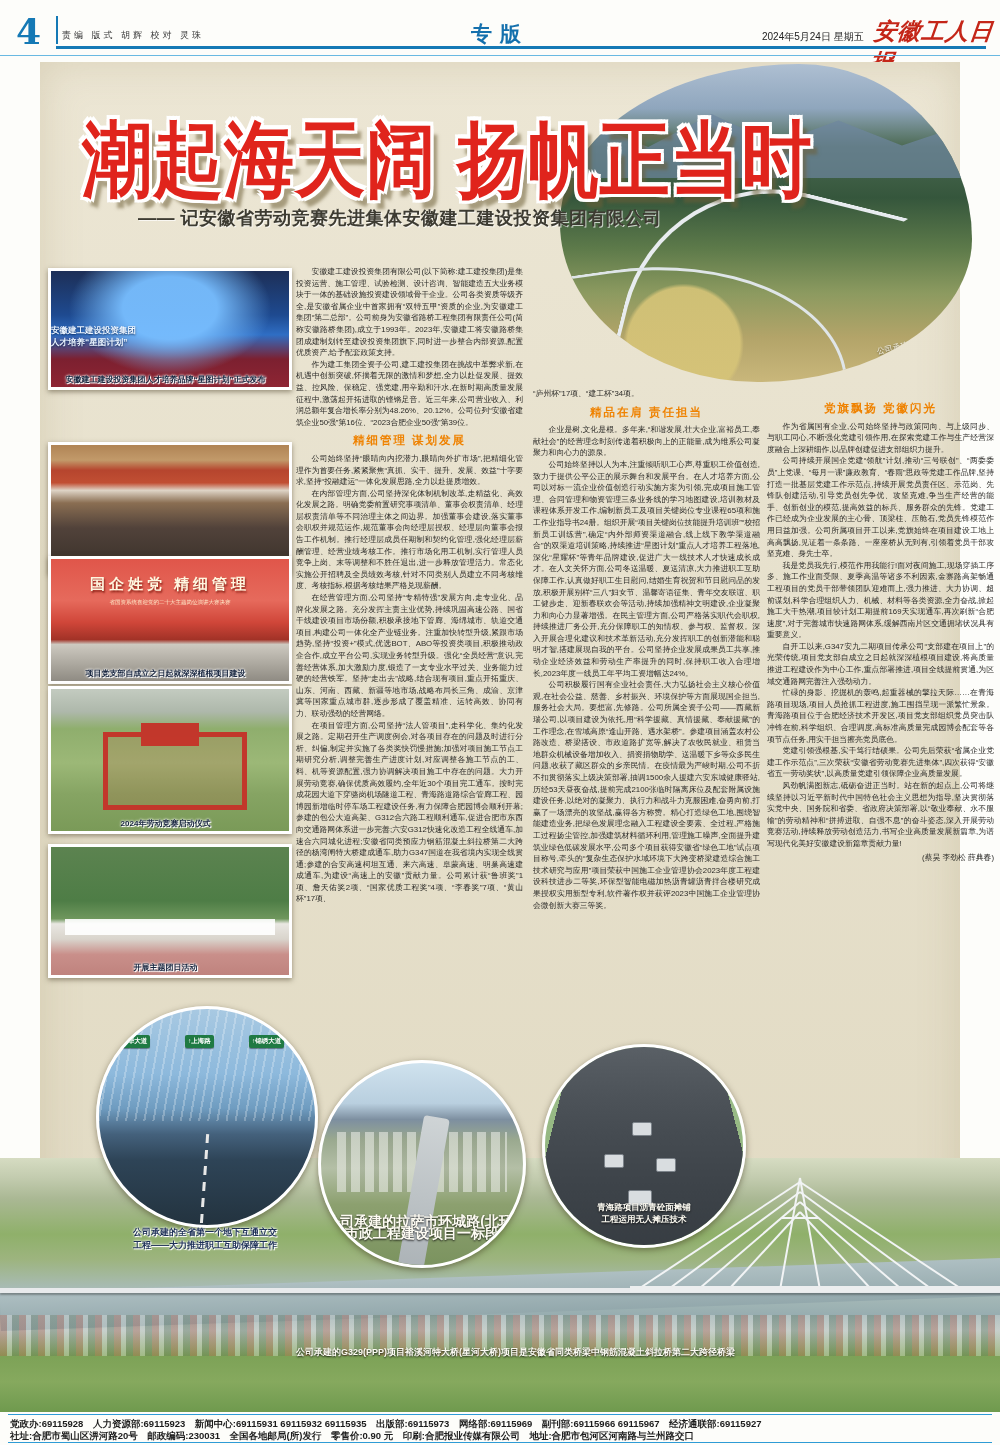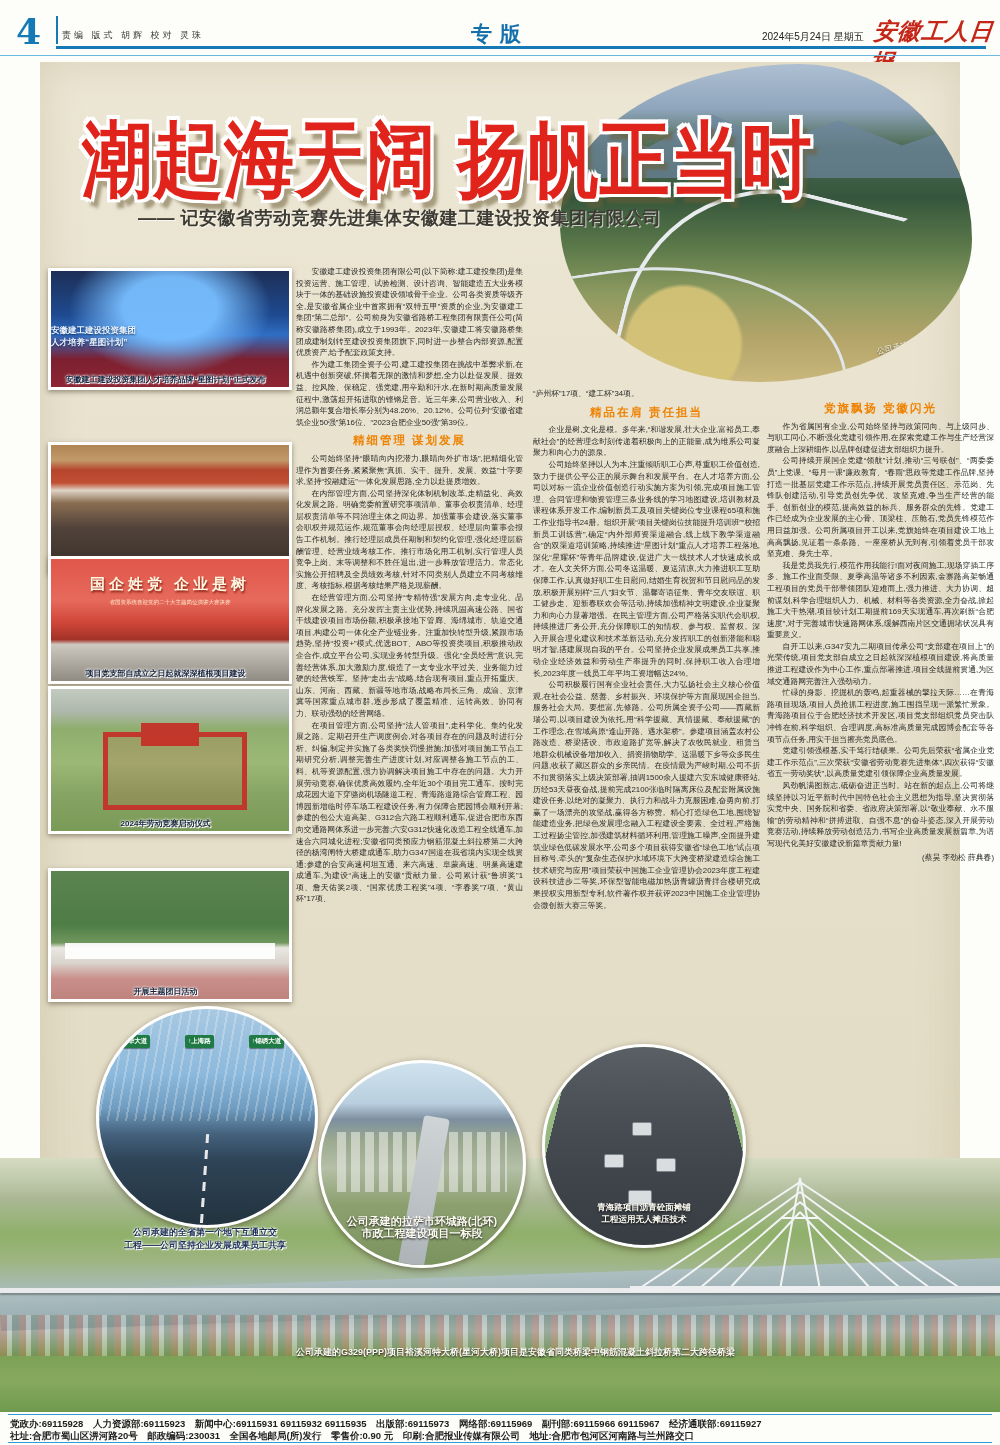--- a/index.html
+++ b/index.html
@@ -41,21 +41,21 @@
   .cap-light{color:#f7f4ea !important;text-shadow:0 1px 2px rgba(0,0,0,.8),0 0 3px rgba(0,0,0,.7) !important;}
   .ph1{top:268px;height:116px;background:radial-gradient(ellipse at 50% 32%,rgba(120,190,255,.95) 0 28%,transparent 60%),linear-gradient(180deg,#1d2f57 0%,#1e4a90 38%,#2f6ec4 55%,#7c2030 76%,#8e2533 100%);}
   .ph1 .screen-text{position:absolute;left:0;right:0;top:14px;font-size:8.5px;font-weight:bold;color:#eaf4ff;white-space:pre-line;text-shadow:0 1px 2px rgba(0,20,60,.8);margin-top:40px;}
   .ph2{top:394px;height:126px;background:linear-gradient(180deg,#b08455 0%,#c29a6a 12%,#b6452e 20%,#c14f33 30%,#ded4c6 36%,#8a6e52 46%,#51423a 66%,#383029 100%);margin-top:48px;}
   .ph3{top:556px;height:122px;background:linear-gradient(180deg,#e0564a 0%,#e66a5c 34%,#d04639 52%,#a23227 66%,#cdc9c0 70%,#a8a49b 88%,#8f8b83 100%);}
   .ph3 .callig{position:absolute;left:0;right:0;top:16px;text-align:center;font-size:15px;font-weight:900;color:#fff7e0;letter-spacing:4px;text-shadow:1px 2px 2px rgba(120,20,10,.8);}
   .ph3 .callig-sub{position:absolute;left:0;right:0;top:40px;text-align:center;font-size:5.5px;color:#ffe9c9;}
   .ph4{top:686px;height:142px;background:linear-gradient(180deg,#c3cbc0 0%,#aeb8ab 16%,#8fae6d 28%,#9cb877 52%,#86a463 74%,#7a9a58 100%);}
   .ph4 .frame{position:absolute;left:22%;top:30%;width:56%;height:48%;border:5px solid #c2372b;background:rgba(200,60,45,.15);}
   .ph4 .stage{position:absolute;left:38%;top:24%;width:24%;height:16%;background:#c2372b;}
-  .ph5{top:844px;height:128px;background:linear-gradient(180deg,#5c8350 0%,#4e7d46 42%,#6f975d 56%,#e9e7e2 60%,#d9d4cc 72%,#c98f8a 84%,#bf837e 100%);margin-top:24px;}
+  .ph5{top:844px;height:128px;background:linear-gradient(180deg,#5c8350 0%,#4e7d46 42%,#6f975d 56%,#e9e7e2 60%,#d9d4cc 72%,#c98f8a 84%,#bf837e 100%);}
   .ph5 .banner{position:absolute;left:6%;top:56%;width:88%;height:13%;background:rgba(255,255,255,.9);}
 
   
   .col{position:absolute;width:227px;font-size:7.8px;line-height:11.6px;color:#2c2b28;text-align:justify;}
   .col .para{margin:0;text-indent:2em;}
   .col .subhead{margin:7px 0 6px 0;text-align:center;text-indent:0;font-size:11.5px;letter-spacing:2px;color:#ef8200;font-weight:bold;}
   .col .sig{margin:2px 0 0 0;text-align:right;text-indent:0;}
   #col0{left:296px;top:266px;}
   #col1{left:533px;top:388px;}
   #col2{left:767px;top:396px;}
@@ -66,21 +66,21 @@
     background:linear-gradient(180deg,#a8c9e2 0%,#8db9dc 30%,#6f9cc0 46%,#44617c 58%,#2e4457 70%,#23333f 100%);}
   .c1 .ceiling{position:absolute;left:0;top:0;right:0;height:52%;background:repeating-linear-gradient(100deg,rgba(255,255,255,.25) 0 2px,transparent 2px 9px);}
   .c1 .lane{position:absolute;left:48%;top:58%;width:3px;height:42%;background:repeating-linear-gradient(180deg,#e8e8e8 0 9px,transparent 9px 16px);transform:rotate(4deg);}
   .sign-chip{position:absolute;top:26px;padding:2px 3px;background:#1f7a43;color:#fff;font-size:6.5px;font-weight:bold;border-radius:2px;white-space:nowrap;box-shadow:0 1px 1px rgba(0,0,0,.4);}
   .c1 .s1{left:16px;} .c1 .s2{left:86px;} .c1 .s3{left:150px;}
   .c1-caption{position:absolute;left:40px;top:1226px;width:330px;text-align:center;font-size:9px;font-weight:bold;color:#1d3057;line-height:13px;text-shadow:0 0 2px #fff,0 0 3px #fff,1px 1px 0 #fff;white-space:pre-line;}
   .c2{left:318px;top:1060px;width:202px;height:202px;
     background:linear-gradient(180deg,#cfe2ee 0%,#b9cfdf 20%,#7d8fa0 28%,#9aa98f 38%,#b4bfa6 52%,#8ca06f 70%,#7b935f 100%);}
   .c2 .road{position:absolute;left:44%;top:26%;width:13%;height:80%;background:linear-gradient(180deg,#cfd4d6,#aab1b5);transform:rotate(10deg);border-radius:4px;}
   .c2 .blocks{position:absolute;left:8%;top:34%;width:84%;height:30%;background:repeating-linear-gradient(90deg,rgba(226,229,222,.85) 0 9px,rgba(150,160,140,.4) 9px 14px);opacity:.75;}
-  .c2-caption{position:absolute;left:0;right:0;bottom:26px;text-align:center;font-size:11px;font-weight:bold;color:#fdfbf2;line-height:12px;text-shadow:0 1px 2px rgba(0,0,0,.85);white-space:pre-line;}
+  .c2-caption{position:absolute;left:0;right:0;bottom:26px;text-align:center;font-size:14px;font-weight:bold;color:#fdfbf2;line-height:12px;text-shadow:0 1px 2px rgba(0,0,0,.85);white-space:pre-line;}
   .c3{left:542px;top:1044px;width:198px;height:198px;
     background:linear-gradient(180deg,#bcd3b2 0%,#9cbd8a 18%,#86ad72 100%);}
   .c3 .asphalt{position:absolute;left:14%;top:0;width:72%;height:100%;background:linear-gradient(180deg,#5a6066 0%,#3d4349 60%,#2e3338 100%);transform:perspective(220px) rotateX(38deg);transform-origin:top center;}
   .c3 .roller{position:absolute;width:18px;height:12px;background:#d9dde0;border:1px solid #7c838a;border-radius:2px;}
   .c3 .r1{left:44%;top:38%;} .c3 .r2{left:30%;top:54%;} .c3 .r3{left:56%;top:56%;} .c3 .r4{left:42%;top:72%;width:22px;height:14px;}
   .c3-caption{position:absolute;left:0;right:0;bottom:20px;text-align:center;font-size:8.5px;font-weight:bold;color:#fdfbf2;line-height:12px;text-shadow:0 1px 2px rgba(0,0,0,.85);white-space:pre-line;}
 
   
   .panorama{position:absolute;left:0;top:1158px;width:1000px;height:254px;overflow:hidden;
     background:
@@ -125,21 +125,21 @@
 
   <div class="lphoto ph1">
     <div class="screen-text">安徽建工建设投资集团
 人才培养“星图计划”</div>
     <div class="cap">安徽建工建设投资集团人才培养品牌“星图计划”正式发布</div>
   </div>
   <div class="lphoto ph2">
     <div class="cap cap-light">召开职工代表大会暨2024年工作会议</div>
   </div>
   <div class="lphoto ph3">
-    <div class="callig">国企姓党 企业是树</div>
+    <div class="callig">国企姓党 精细管理</div>
     <div class="callig-sub">省国资系统喜迎党的二十大主题岗位演讲大赛决赛</div>
     <div class="cap">项目党支部自成立之日起就深深植根项目建设</div>
   </div>
   <div class="lphoto ph4">
     <div class="stage"></div>
     <div class="frame"></div>
     <div class="cap">2024年劳动竞赛启动仪式</div>
   </div>
   <div class="lphoto ph5">
     <div class="banner"></div>
@@ -197,21 +197,21 @@
   </div>
 
   <div class="circle c1">
     <div class="ceiling"></div>
     <span class="sign-chip s1">↑繁华大道</span>
     <span class="sign-chip s2">↑上海路</span>
     <span class="sign-chip s3">↑锦绣大道</span>
     <div class="lane"></div>
   </div>
   <div class="c1-caption">公司承建的全省第一个地下互通立交
-工程——公司坚持企业发展成果员工共享</div>
+工程——大力推进职工互助保障工作</div>
 
   <div class="circle c2">
     <div class="blocks"></div>
     <div class="road"></div>
     <div class="c2-caption">公司承建的拉萨市环城路(北环)
 市政工程建设项目一标段</div>
   </div>
 
   <div class="circle c3">
     <div class="asphalt"></div>

